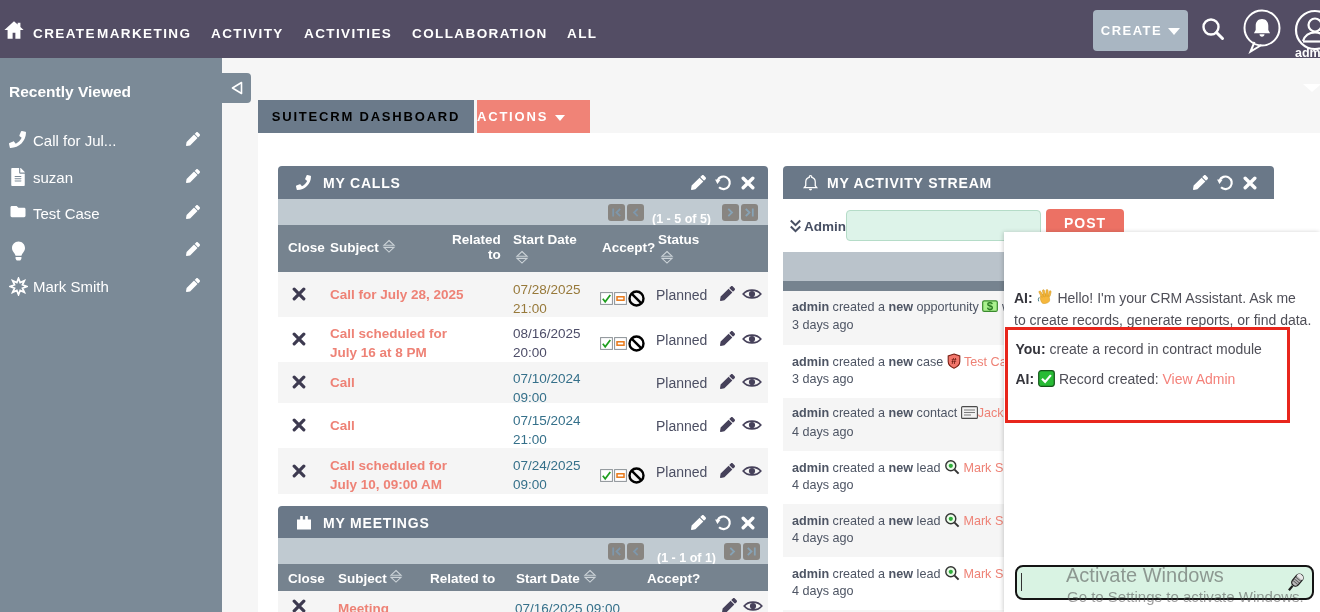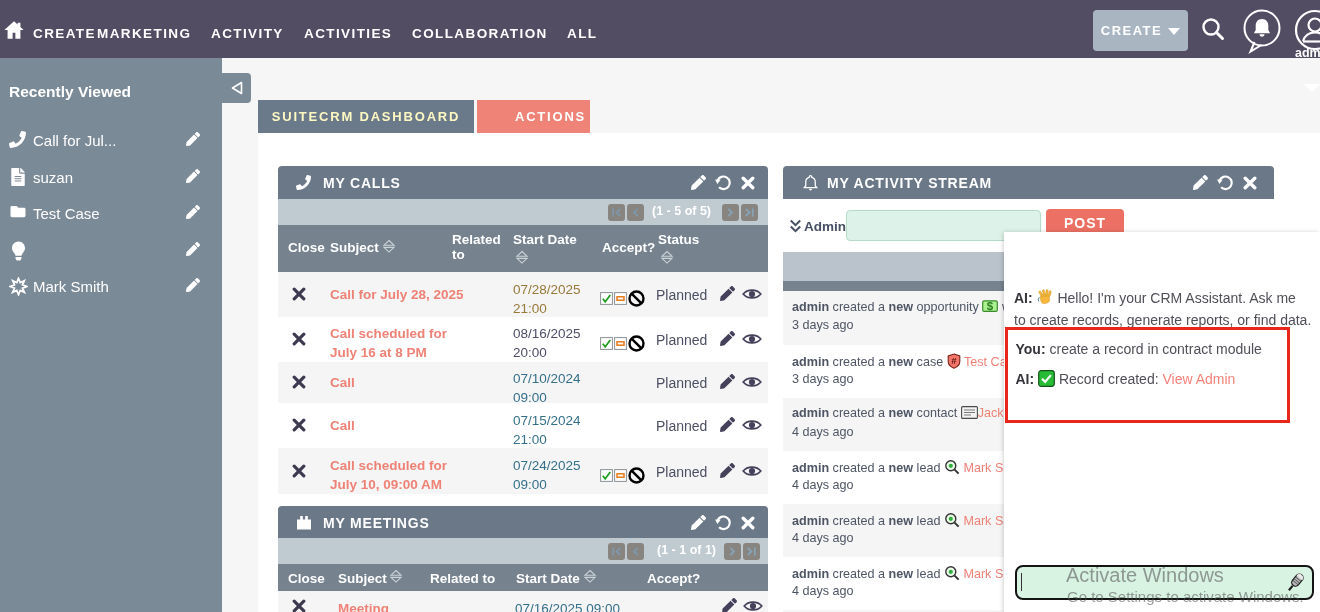--- a/index.html
+++ b/index.html
@@ -15,31 +15,31 @@
 
 #sidebar { position:absolute; left:0; top:58px; width:222px; height:554px; background:#7b8a97; z-index:4; }
 #sidebar h3 { position:absolute; left:9px; top:25px; color:#fff; font-size:15.5px; font-weight:bold; }
 #collapsetab { position:absolute; left:222px; top:73px; width:29px; height:30px; background:#7b8a97; border-radius:0 4px 4px 0; z-index:4; }
 .sitem { position:absolute; left:0; width:222px; height:22px; }
 .sitem .ic { position:absolute; left:9px; top:1px; }
 .sitem .tx { position:absolute; left:33px; top:2px; color:#fff; font-size:15px; }
 .sitem .pc { position:absolute; left:186px; top:2px; }
 
 #whitebox { position:absolute; left:258px; top:133px; width:1062px; height:479px; background:#fff; }
-#dashtab { position:absolute; left:258px; top:100px; width:216px; height:33px; background:#6b7a8a; color:#fef9c3; font-size:13px; letter-spacing:1.8px; font-weight:bold; text-align:center; line-height:33px; }
-#actionstab { position:absolute; left:477px; top:100px; width:113px; height:33px; background:#f08377; color:#fff; font-size:13px; letter-spacing:1.8px; font-weight:bold; text-align:center; line-height:33px;padding-left:34px; }
+#dashtab { position:absolute; left:258px; top:100px; width:216px; height:33px; background:#6b7a8a; color:#000000; font-size:13px; letter-spacing:1.8px; font-weight:bold; text-align:center; line-height:33px; }
+#actionstab { position:absolute; left:477px; top:100px; width:113px; height:33px; background:#f08377; color:#fff; font-size:13px; letter-spacing:1.8px; font-weight:bold; text-align:left; line-height:33px; }
 #actionstab .car { display:inline-block; width:0; height:0; border-left:5.5px solid transparent; border-right:5.5px solid transparent; border-top:6.5px solid #fff; margin-left:7px; }
 
 .phead { position:absolute; height:33px; background:#6a7888; border-radius:4px 4px 0 0; color:#fff; }
 .phead .ttl { position:absolute; top:9px; font-size:14px; font-weight:bold; letter-spacing:0.8px; }
 .pagebar { position:absolute; height:26px; background:#c0cad1; }
 .pbtn { position:absolute; top:5px; width:17px; height:17px; background:#888581; border-radius:3px; }
 .pbtn svg { position:absolute; left:2px; top:2px; }
-.pagetext { position:absolute; top:5px; color:#fff; font-weight:bold; font-size:12.5px; }
-.thead { position:absolute; background:#76838f; color:#fff; font-weight:bold; font-size:13.5px; }
+.pagetext { position:absolute; top:13px; color:#fff; font-weight:bold; font-size:12.5px; }
+.thead { position:absolute; background:#76838f; color:#fff; font-weight:bold; font-size:13.5px;text-align:right; }
 .thead div { position:absolute; }
 .trow { position:absolute; left:278px; width:490px; font-size:13.5px; }
 .mrow { position:absolute; left:783px; width:491px; overflow:hidden; }
 .corallink { color:#ee8276; font-weight:bold; }
 </style>
 </head>
 <body>
 
 <div id="nav">
   <svg class="abs" style="left:3px;top:19px" width="22" height="22" viewBox="0 0 24 24">

